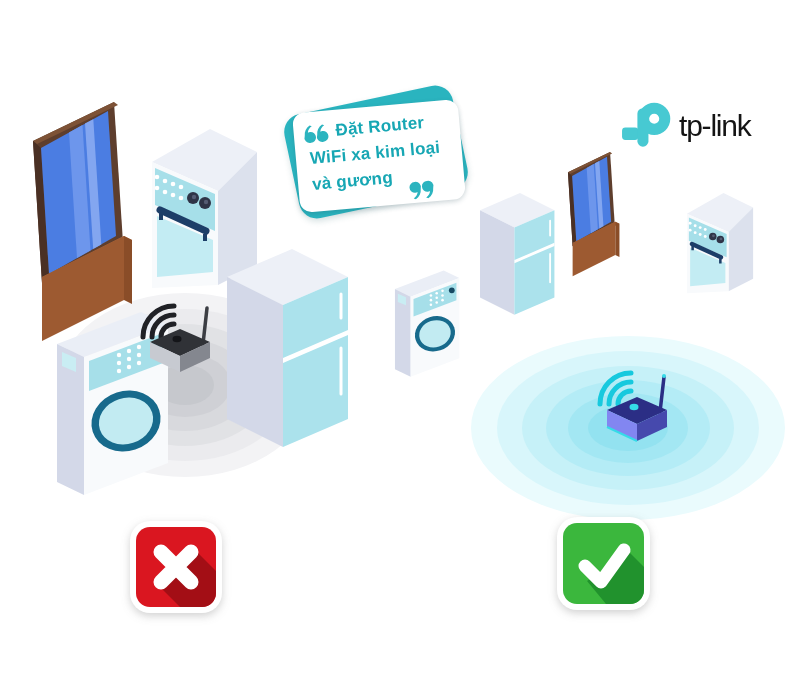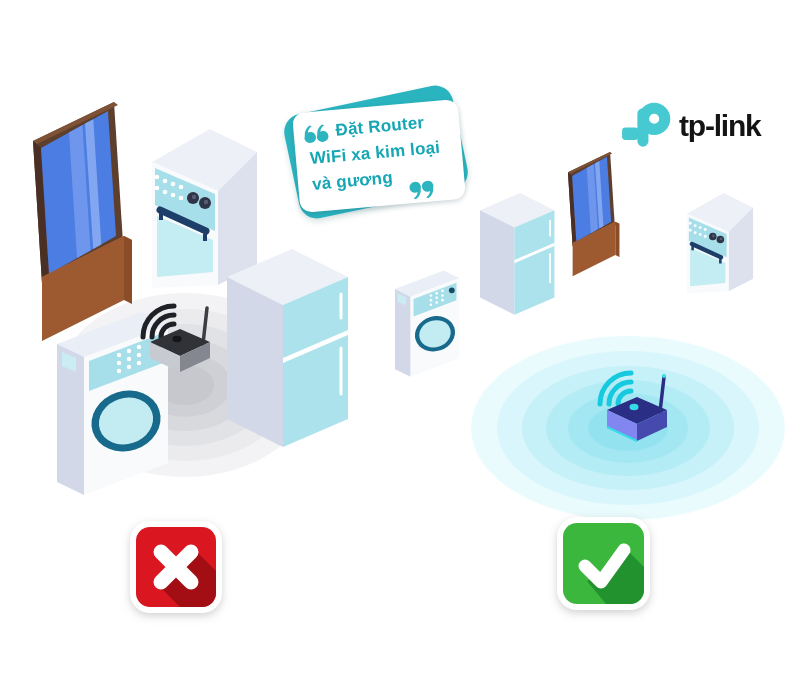--- a/index.html
+++ b/index.html
@@ -23,21 +23,21 @@
     position:absolute;left:14px;top:8px;right:8px;
     font-weight:bold;font-size:17px;line-height:26px;color:#17a7b4;
     letter-spacing:.2px;
   }
   .b-line1{padding-left:28px;}
   .q{position:absolute;}
   .q-open{left:9px;top:13px;}
   .q-close{right:30px;bottom:3px;}
   
   .logo{position:absolute;left:622px;top:101px;height:50px;display:flex;align-items:center;}
-  .logo-text{font-weight:bold;font-size:30px;color:#141414;letter-spacing:-1.2px;margin-left:7px;}
+  .logo-text{font-weight:normal;font-size:30px;color:#141414;letter-spacing:-1.2px;margin-left:7px;}
   
   .verdict{position:absolute;filter:drop-shadow(0 3px 4px rgba(70,70,70,.25));}
   .v-bad{left:130px;top:521px;}
   .v-good{left:557px;top:517px;}
 </style>
 </head>
 <body>
 
 <div class="canvas">
 

